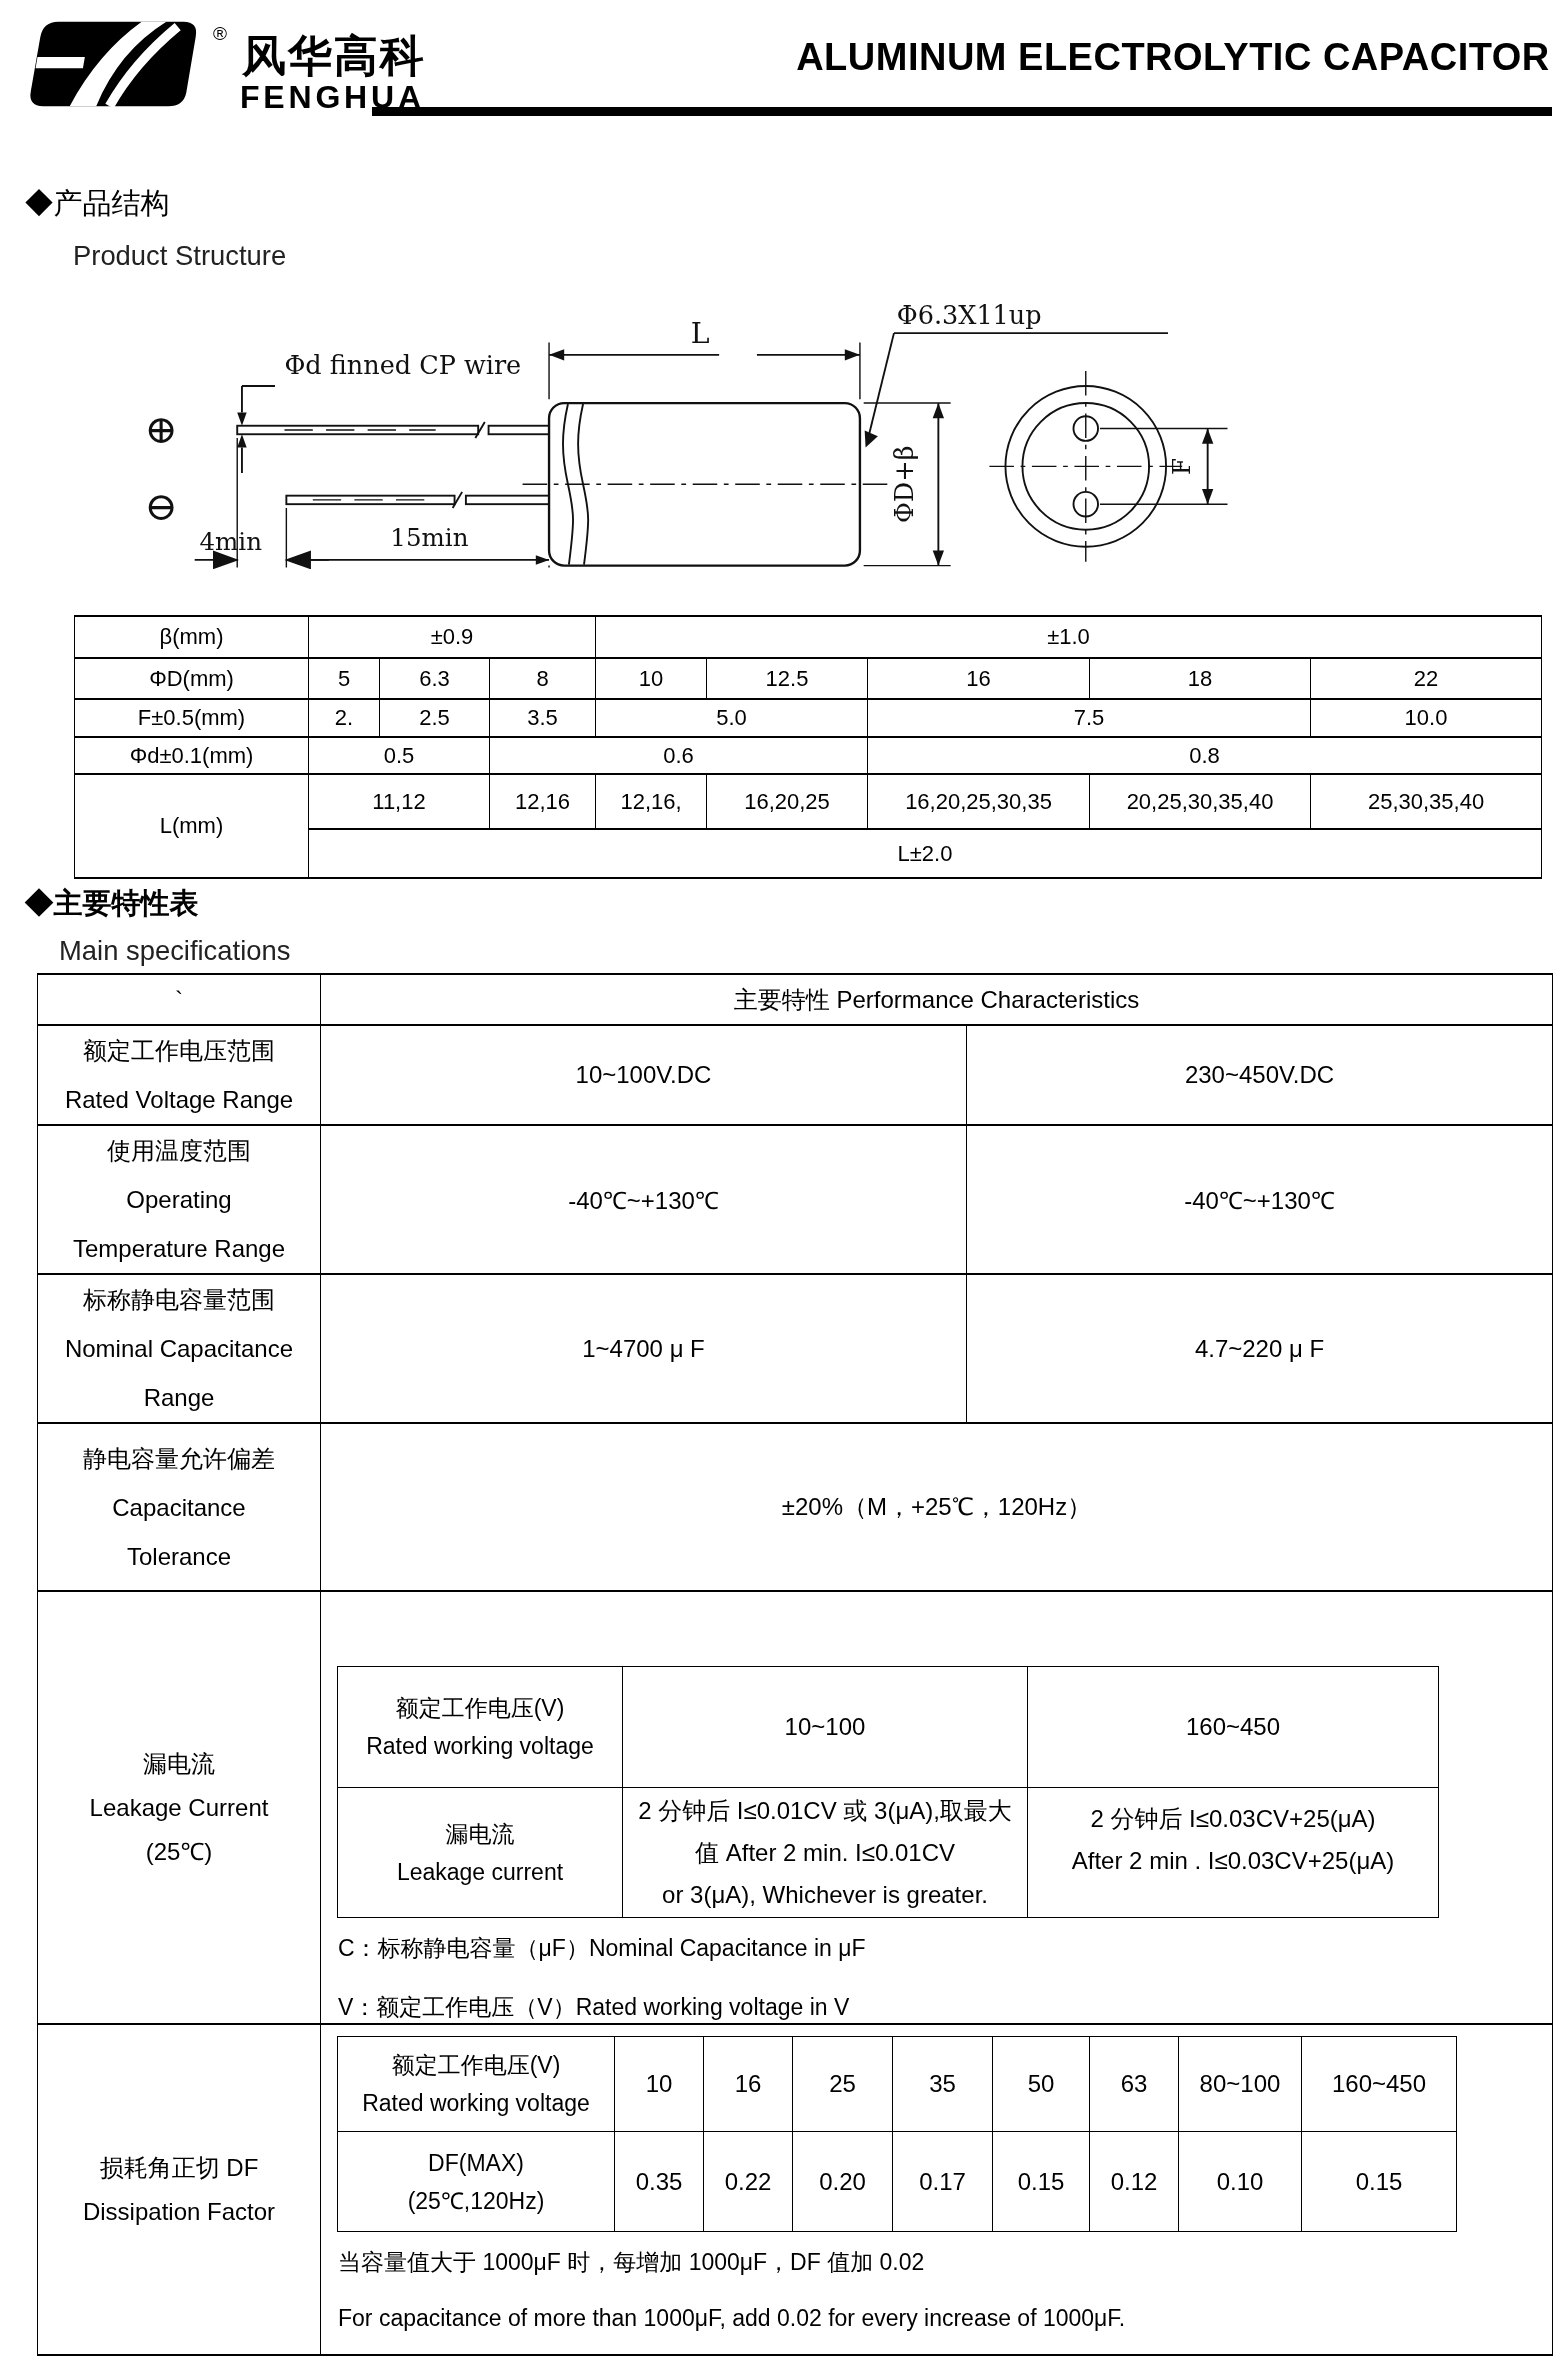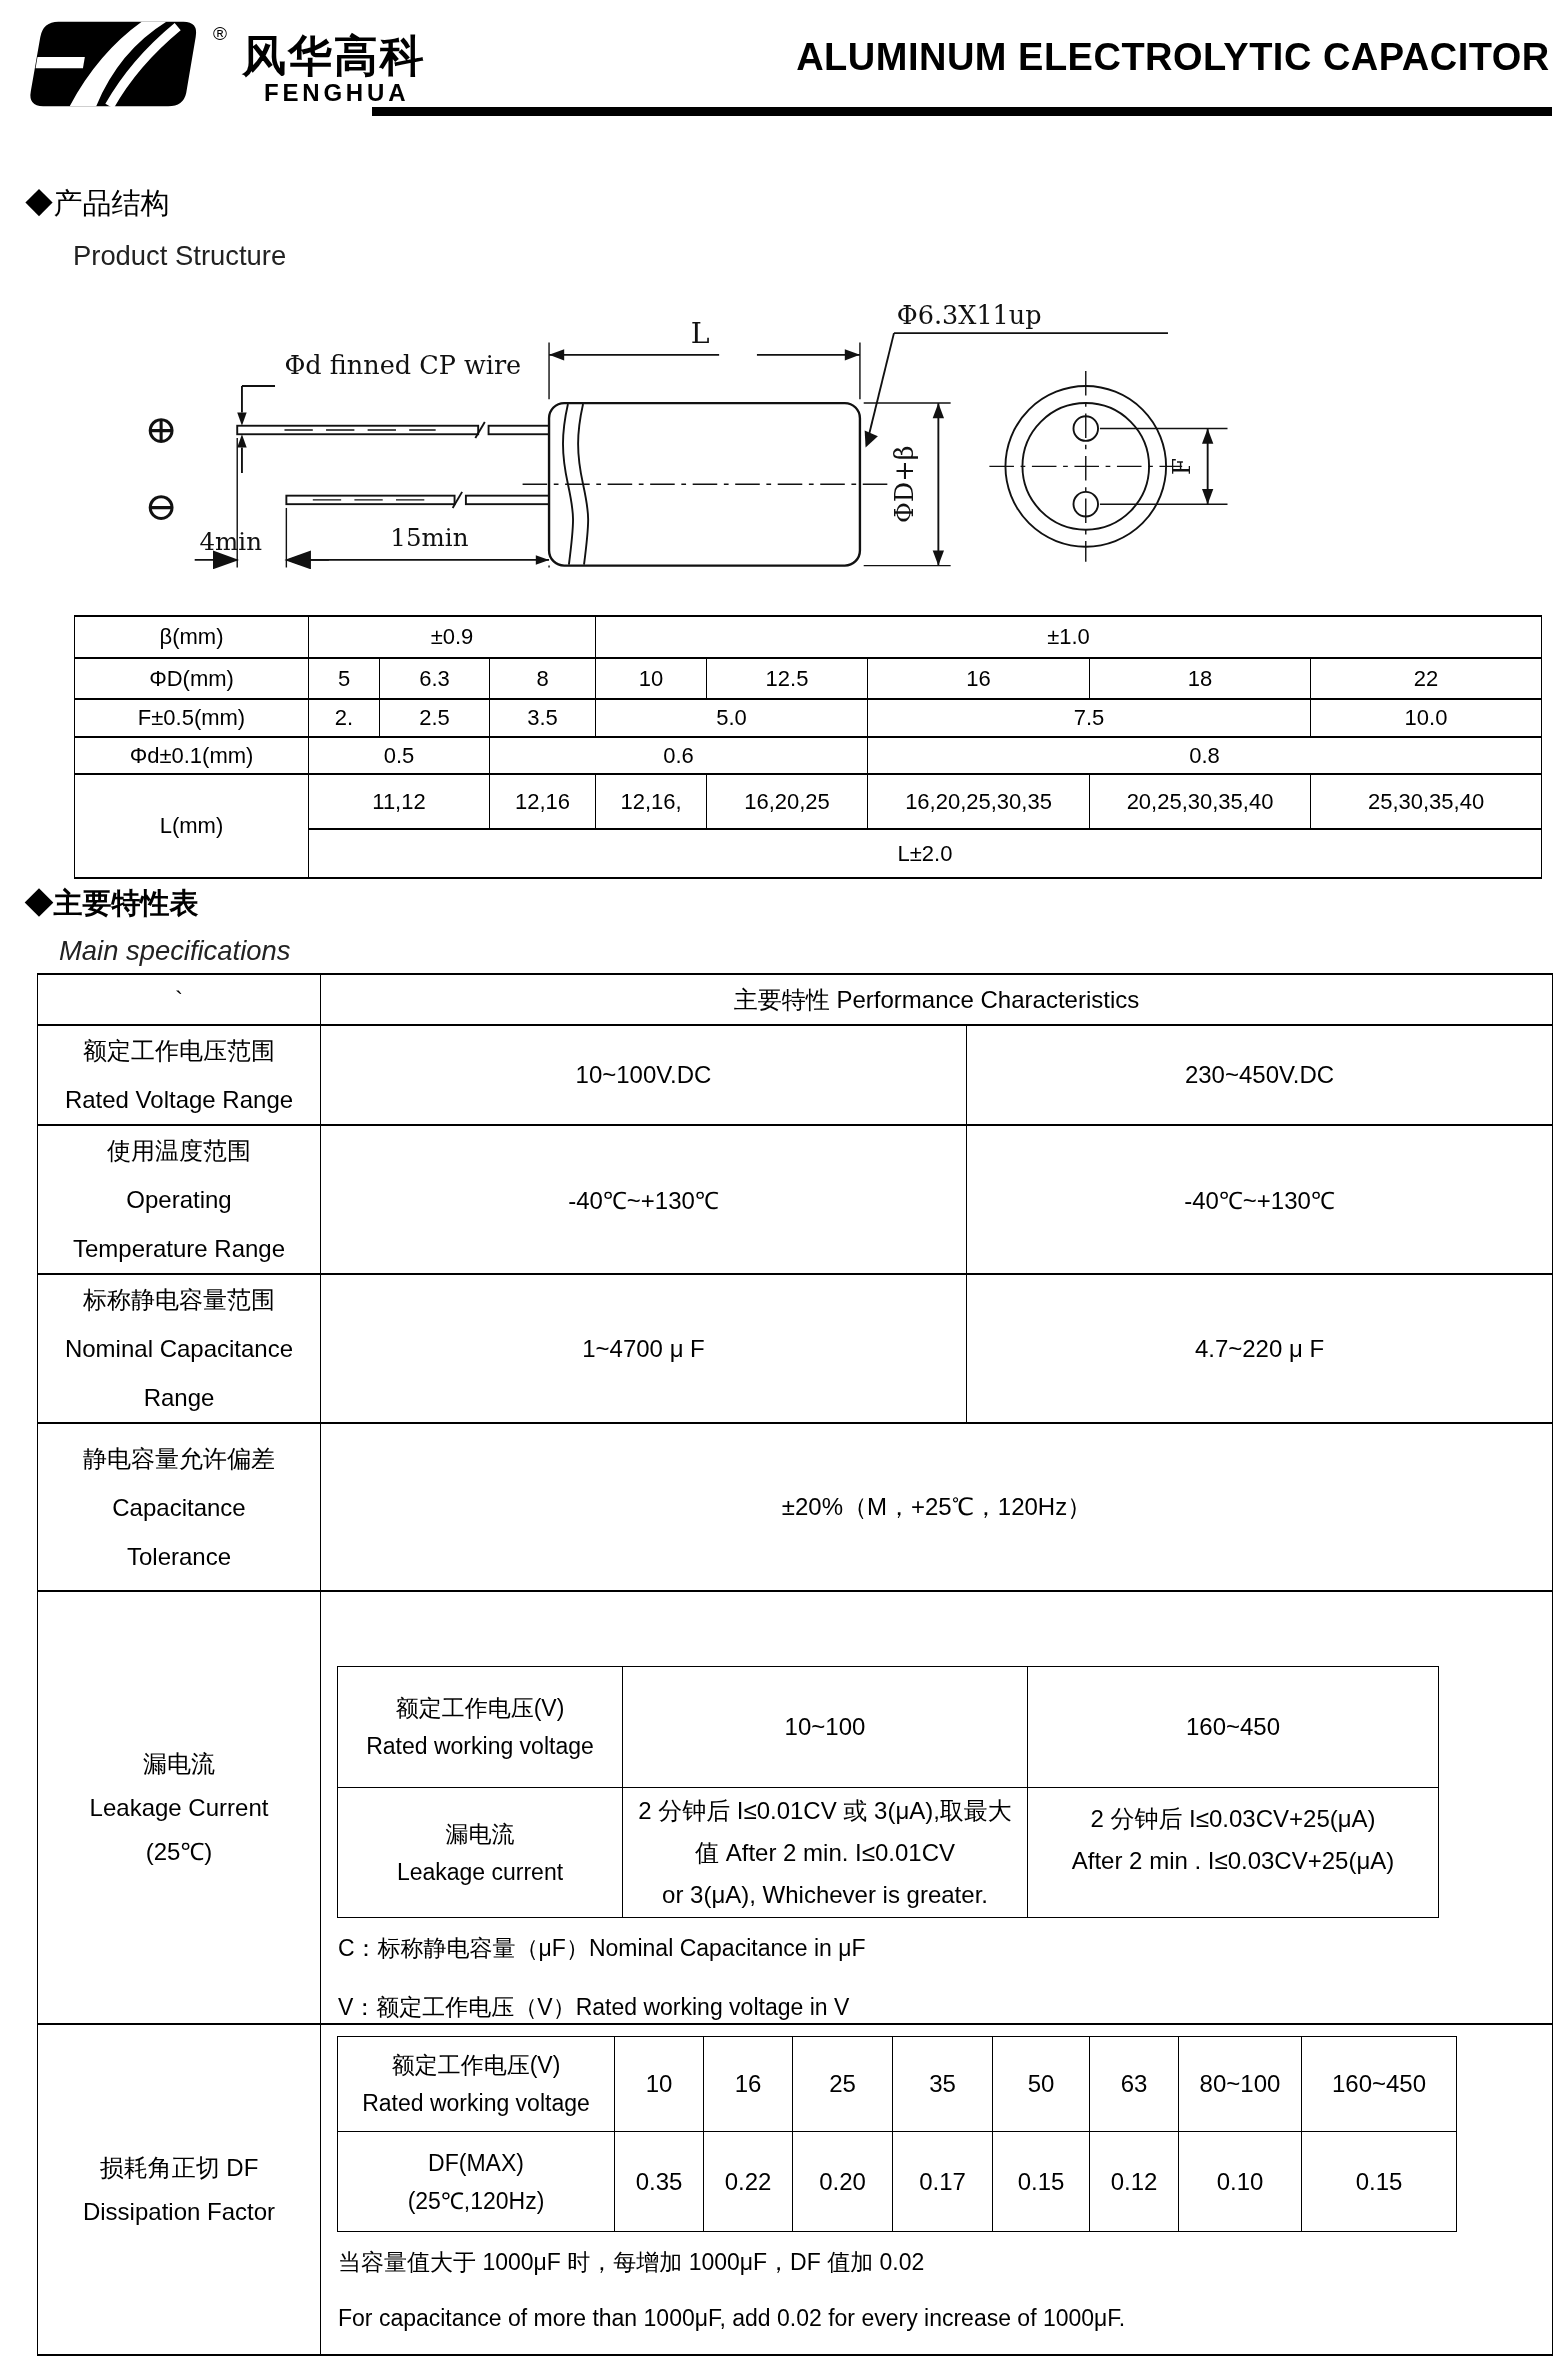--- a/index.html
+++ b/index.html
@@ -5,28 +5,28 @@
   * { margin:0; padding:0; box-sizing:border-box; }
   body { background:#fff; }
   .page {
     position:relative; width:1563px; height:2357px; background:#fff;
     font-family:"Liberation Sans", sans-serif; color:#000; overflow:hidden;
   }
   
   .logo-mark { position:absolute; left:28px; top:19px; }
   .reg-mark { position:absolute; left:213px; top:23px; font-size:19px; }
   .brand-cn { position:absolute; left:242px; top:26.5px; font-size:44px; font-weight:bold; letter-spacing:1.9px; }
-  .brand-en { position:absolute; left:264px; top:79px; font-size:24px; font-weight:bold; letter-spacing:3.8px; }
+  .brand-en { position:absolute; left:240px; top:79px; font-size:32px; font-weight:bold; letter-spacing:3.8px; }
   .page-title { position:absolute; right:13.2px; top:36px; width:852px; text-align:right; font-size:38px; font-weight:bold; letter-spacing:0.5px; }
   .title-underline { position:absolute; left:372px; top:107px; width:1180px; height:8.5px; background:#000; }
   
   .sec1-cn { position:absolute; left:24.6px; top:184px; font-size:29px; font-weight:normal; }
   .sec1-en { position:absolute; left:73px; top:240px; font-size:27.4px; color:#222; }
   .sec2-cn { position:absolute; left:24.6px; top:884px; font-size:29px; font-weight:bold; }
-  .sec2-en { position:absolute; left:59px; top:935px; font-size:27.4px; color:#222;font-style:italic; }
+  .sec2-en { position:absolute; left:59px; top:935px; font-size:27.4px; color:#222; }
   
   .drawing { position:absolute; left:0; top:284px; width:1563px; height:326px; }
   .drawing text { font-family:"DejaVu Serif", serif; fill:#111; }
   
   table { border-collapse:collapse; table-layout:fixed; }
   .dim-table { position:absolute; left:74px; top:615px; width:1466px; }
   .dim-table td { border-left:1.9px solid #000; border-right:1.9px solid #000;
                   border-top:2.8px solid #000; border-bottom:2.8px solid #000;
                   text-align:center; font-size:22px; padding:0; }
   

